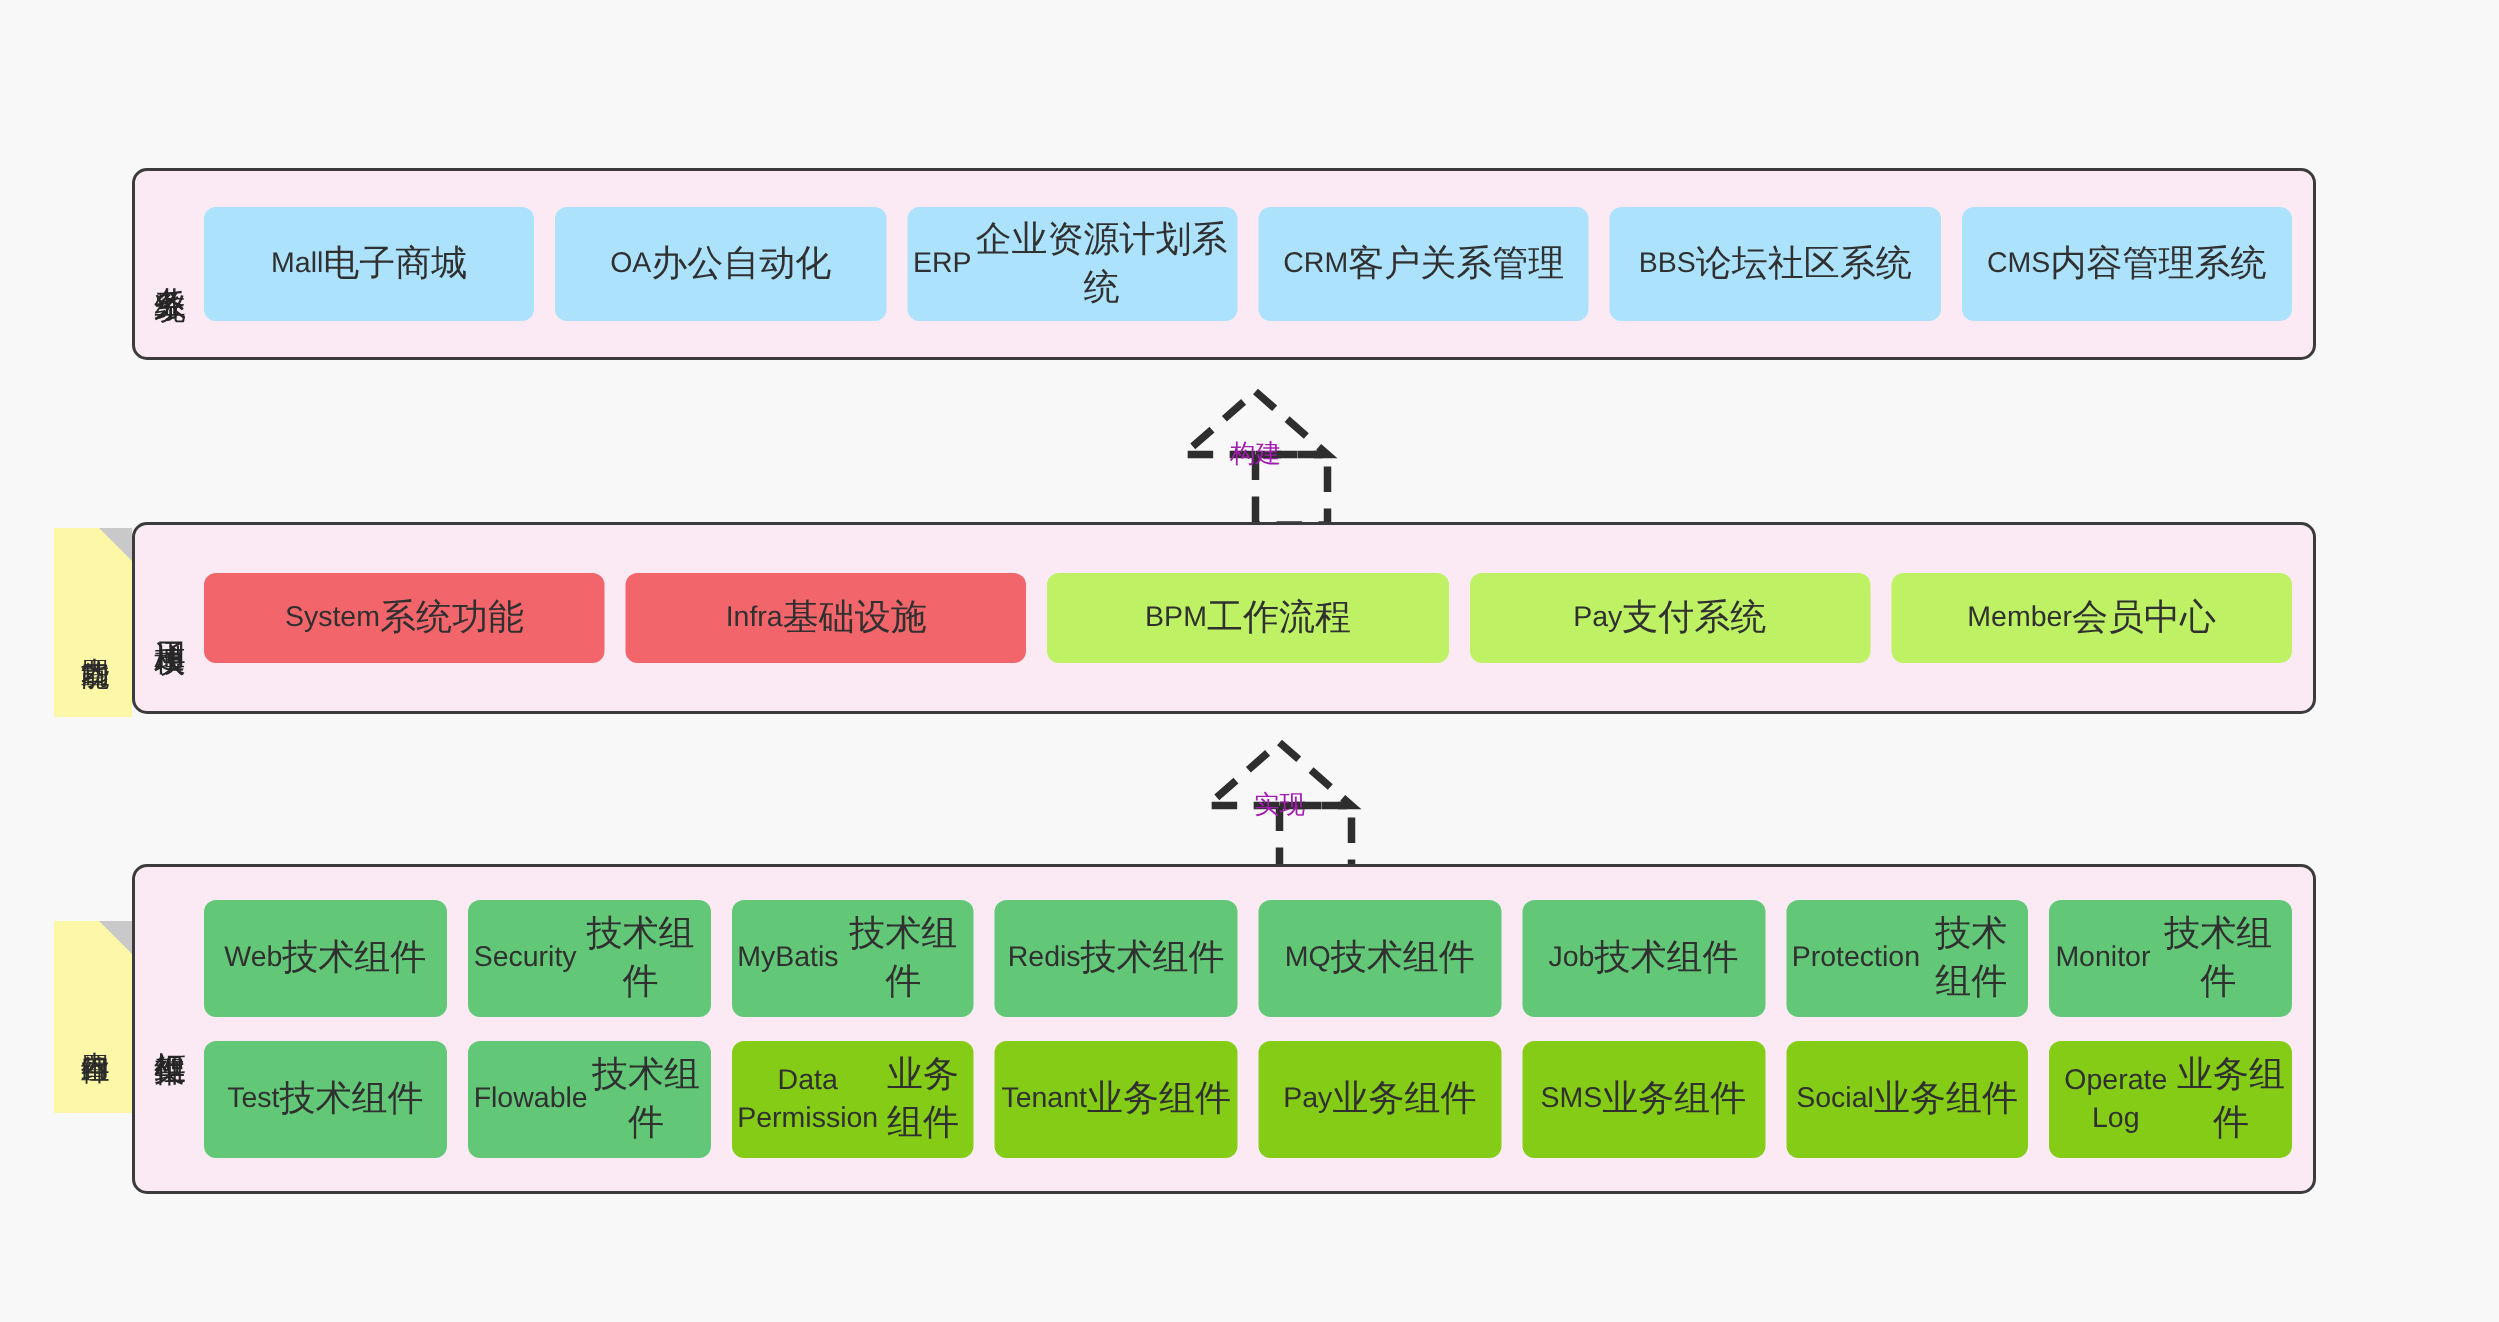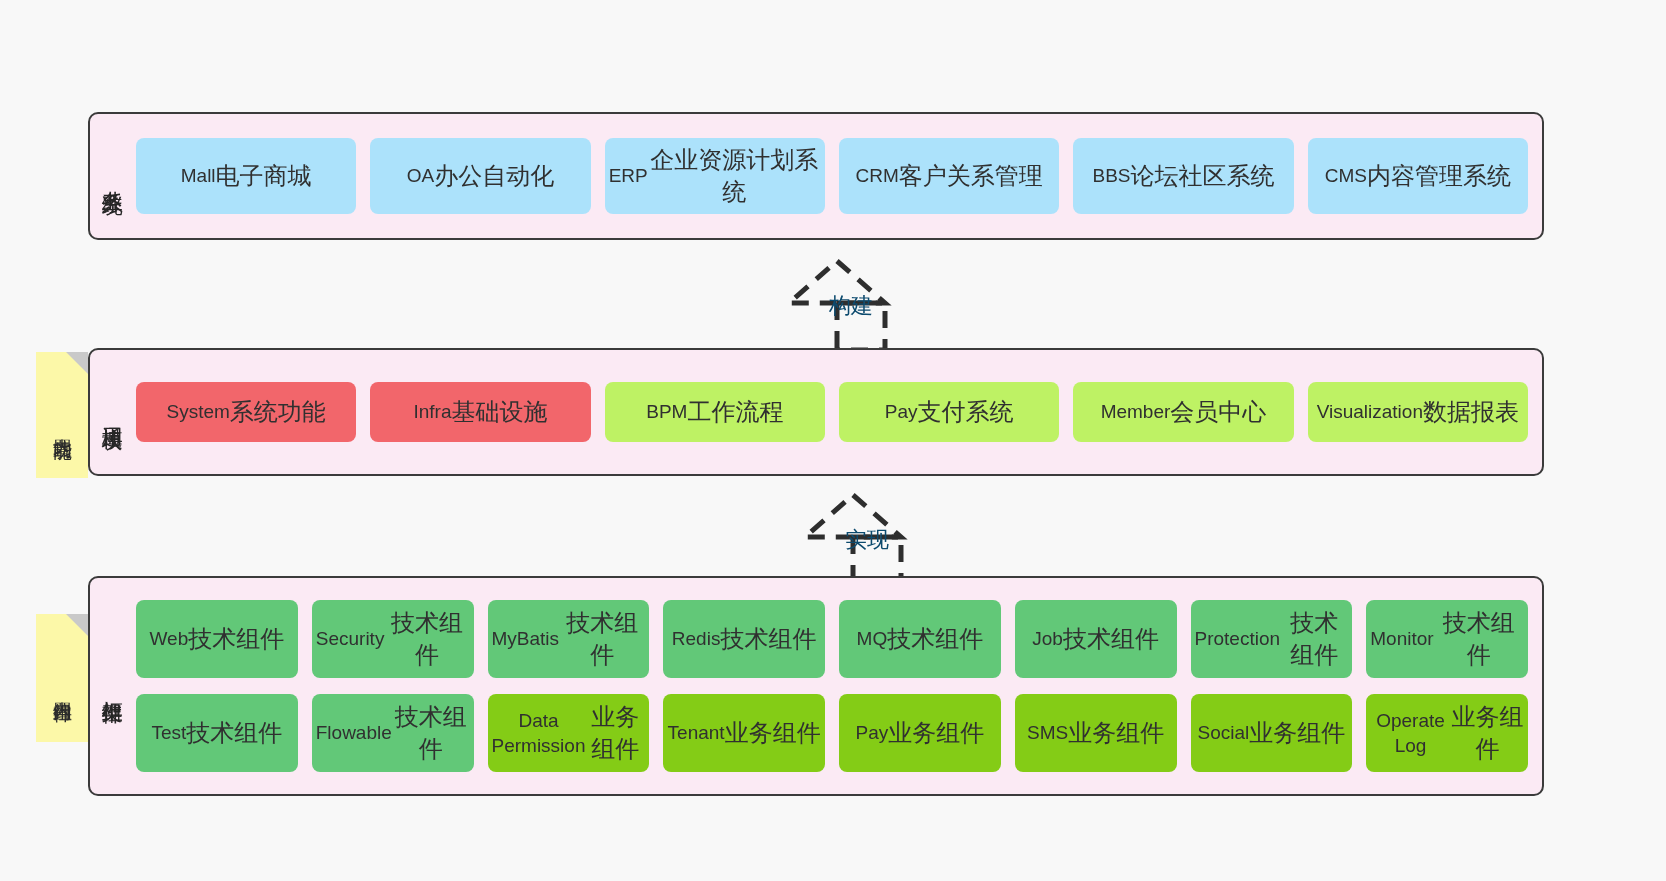--- a/index.html
+++ b/index.html
@@ -136,27 +136,26 @@
     position: absolute;
     width: 200px;
     height: 100px;
   }
   .connector svg { display: block; overflow: visible; }
   .connector .conn-label {
     position: absolute;
     left: 50%;
     transform: translateX(-50%);
     top: 38px;
-    font-size: 22px;
-    color: #0c4a6e;
+    font-size: 17px;
+    color: #a21caf;
     background: transparent;
     padding: 0 1px;
     user-select: none;
     white-space: nowrap;
-    margin-left: 14px;
   }
   #connector-build   { left: 737px; top: 253px; }
   #connector-realize { left: 753px; top: 487px; }
 </style>
 </head>
 <body>
 
 <div id="canvas">
 
   <div class="layer" id="layer-business">
@@ -218,24 +217,20 @@
           <span class="cn">工作流程</span>
         </div>
         <div class="card c-pink">
           <span class="en">Pay</span>
           <span class="cn">支付系统</span>
         </div>
         <div class="card c-pink">
           <span class="en">Member</span>
           <span class="cn">会员中心</span>
         </div>
-        <div class="card c-pink">
-          <span class="en">Visualization</span>
-          <span class="cn">数据报表</span>
-        </div>
       </div>
     </div>
   </div>
 
   <div class="connector" id="connector-realize">
     <svg width="200" height="100" viewBox="0 0 200 100">
       <path d="M 100 8 L 148 50 L 52 50 Z" fill="none" stroke="#2e2e2e" stroke-width="5" stroke-dasharray="17 11" stroke-linecap="butt"></path>
       <path d="M 100 50 L 100 97" fill="none" stroke="#2e2e2e" stroke-width="5" stroke-dasharray="17 11"></path>
       <path d="M 100 50 L 148 50 L 148 97 L 100 97" fill="none" stroke="#2e2e2e" stroke-width="5" stroke-dasharray="17 11"></path>
     </svg>

